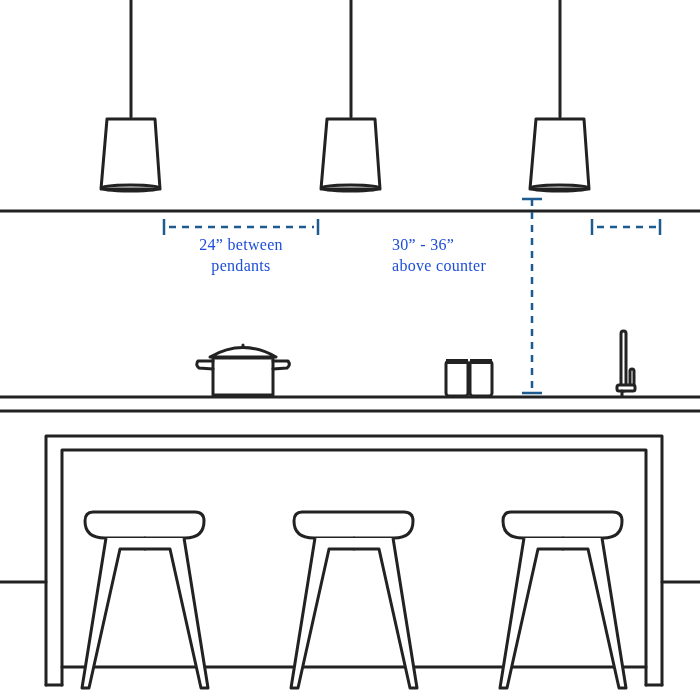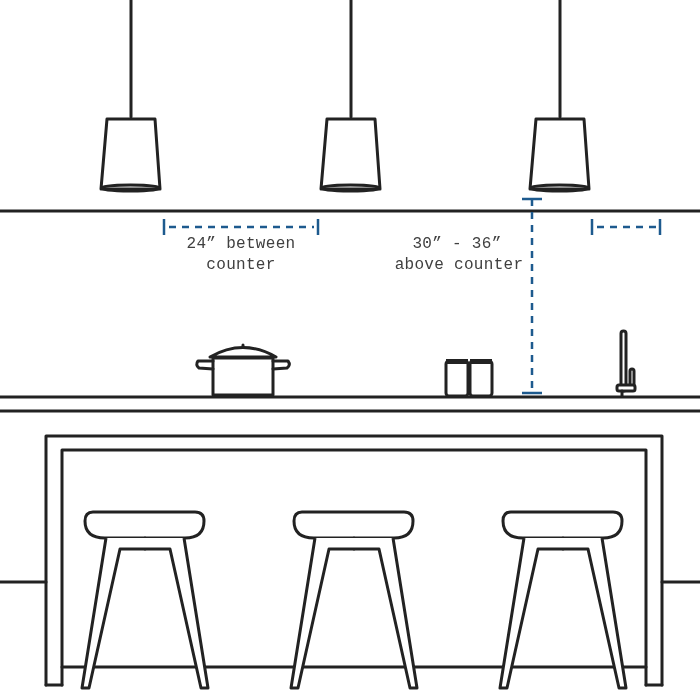--- a/index.html
+++ b/index.html
@@ -2,21 +2,21 @@
 <html><head>
 <meta charset="utf-8">
 <style>
   html, body { margin: 0; padding: 0; background: #ffffff; }
   #stage { position: relative; width: 700px; height: 700px; overflow: hidden; background: #ffffff; }
   svg { position: absolute; left: 0; top: 0; }
   .ln { stroke: #222222; stroke-width: 3; fill: none; stroke-linecap: round; stroke-linejoin: round; }
   .lnw { stroke: #222222; stroke-width: 3; fill: #ffffff; stroke-linejoin: round; }
   .dim { stroke: #1d5a8e; stroke-width: 2.5; fill: none; }
   .dash { stroke-dasharray: 7 6; }
-  .lbl { position: absolute; color: #404040; font-family: Liberation Mono, monospace; font-size: 16px; line-height: 21px; text-align: center; white-space: nowrap; letter-spacing: 0.3px; }
+  .lbl { position: absolute; color: #1d4ed8; font-family: Liberation Serif, serif; font-size: 16px; line-height: 21px; text-align: center; white-space: nowrap; letter-spacing: 0.3px; }
 </style>
 </head>
 <body>
 
 <div id="stage">
   <svg width="700" height="700" viewBox="0 0 700 700">
 
     <line class="ln" x1="0" y1="211" x2="700" y2="211"></line>
 
     <g>
@@ -106,21 +106,21 @@
 
     <g>
       <path class="lnw" d="M511 512 L613 512 Q622 512 622 521 Q622 538 603 538 L523 538 Q503 538 503 521 Q503 512 511 512 Z"></path>
       <line class="ln" x1="563" y1="538" x2="563" y2="549"></line>
       <path class="lnw" d="M524 538 L500 688 L507 688 L538 549 L588 549 L619 688 L626 688 L602 538"></path>
     </g>
   </svg>
 
   <div class="lbl" style="left:171px; top:234px; width:140px;">
     <div>24” between</div>
-    <div>counter</div>
+    <div>pendants</div>
   </div>
 
-  <div class="lbl" style="left:392px; top:234px; width:134px; text-align:center;">
+  <div class="lbl" style="left:392px; top:234px; width:134px; text-align:left;">
     <div style="padding-right:4px;">30” - 36”</div>
     <div>above counter</div>
   </div>
 
 </div>
 
 </body></html>

